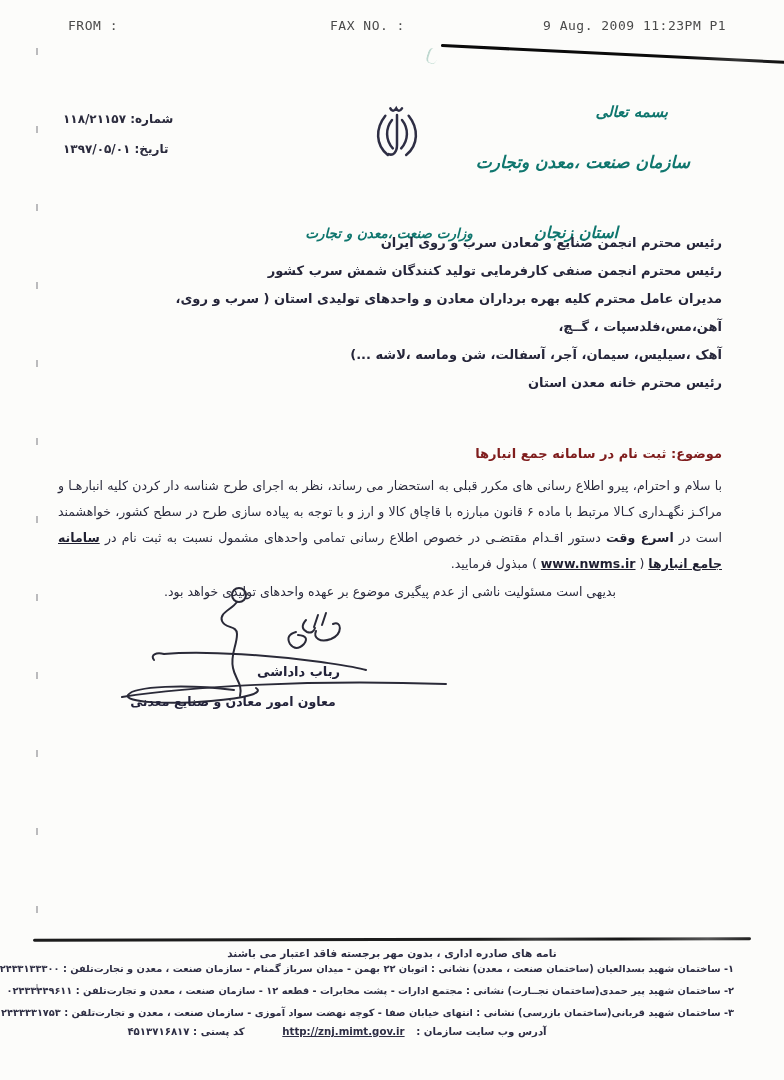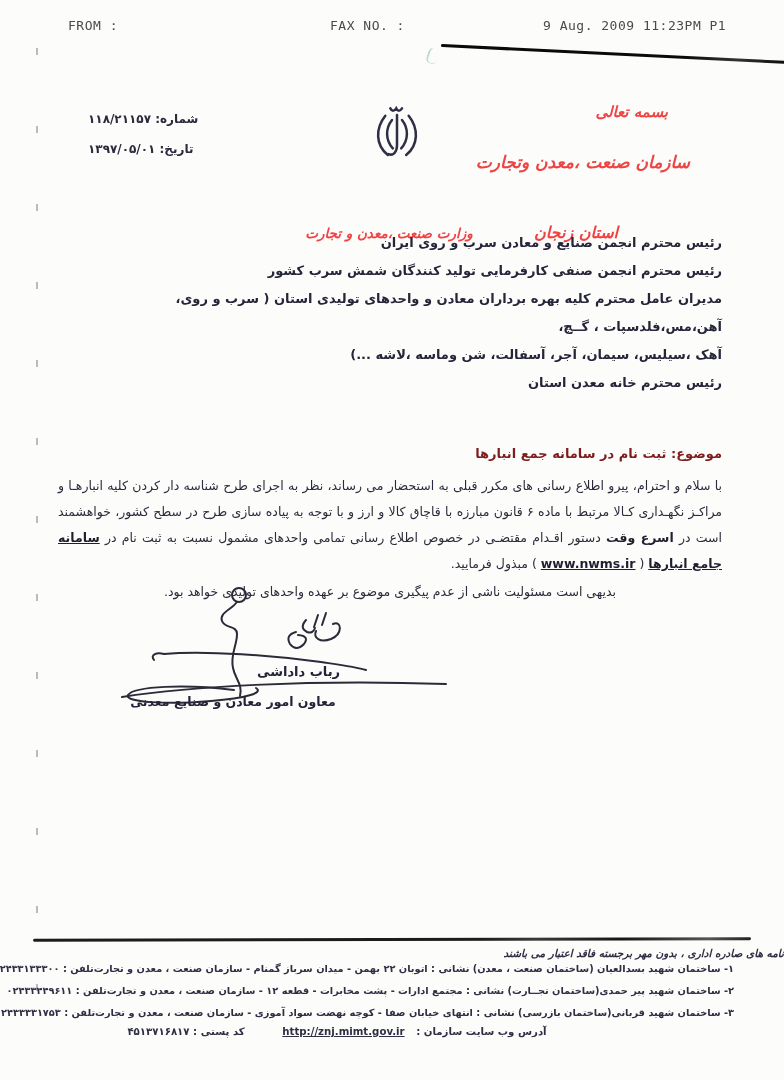--- a/index.html
+++ b/index.html
@@ -15,27 +15,27 @@
   .fax .from{left:68px;} .fax .faxno{left:330px;} .fax .stamp{left:543px;}
   .diag{position:absolute;left:441px;top:44px;width:348px;height:2.6px;
         background:linear-gradient(90deg,#0a0a0a 70%,#333 85%,#0a0a0a);
         transform:rotate(2.8deg);transform-origin:left center;border-radius:2px;}
   .edge{position:absolute;left:36px;top:48px;width:1.5px;height:960px;opacity:.45;
         background:repeating-linear-gradient(to bottom,#6b6b72 0 7px,transparent 7px 78px);}
   .greenmark{position:absolute;left:427px;top:48px;width:9px;height:15px;
         border-left:2px solid #8fbcae;border-bottom:1px solid #a9cfc2;
         transform:rotate(18deg);opacity:.55;border-radius:40%;}
   .fa{direction:rtl;unicode-bidi:plaintext;}
-  .cal{font-style:italic;font-weight:bold;color:#ef4444;}
+  .cal{font-style:italic;font-weight:bold;color:#0f766e;}
   .bismillah{position:absolute;top:103px;right:116px;font-size:15px;}
   .orgname{position:absolute;top:152px;right:94px;font-size:17px;}
   .province{position:absolute;top:197px;right:166px;font-size:16px;margin-top:26px;}
   .ministry{position:absolute;top:193px;left:294px;width:190px;text-align:center;font-size:13.5px;margin-top:32px;}
   .emblem{position:absolute;left:372px;top:104px;}
-  .numline{position:absolute;left:88px;width:140px;direction:rtl;text-align:left;
+  .numline{position:absolute;left:63px;width:140px;direction:rtl;text-align:left;
            font-size:12px;font-weight:bold;white-space:nowrap;}
   .num1{top:112px;} .num2{top:142px;}
   .recipients{position:absolute;top:229px;right:62px;left:58px;
               direction:rtl;text-align:right;font-size:13px;font-weight:bold;
               line-height:28px;color:#26263a;}
   .subject{position:absolute;top:446px;right:62px;direction:rtl;
            font-size:13px;font-weight:bold;color:#7f1d1d;}
   .body-p{position:absolute;top:473px;left:58px;right:62px;direction:rtl;
           text-align:justify;font-size:12.5px;line-height:26px;color:#2b2b3d;}
   .body-p .b{font-weight:bold;color:#1f1f30;}
@@ -43,22 +43,22 @@
   .url{direction:ltr;unicode-bidi:embed;font-family:"DejaVu Sans",sans-serif;}
   .closing{text-align:center;margin-top:2px;}
   .sig-svg{position:absolute;left:116px;top:580px;}
   .signer-name{position:absolute;left:226px;top:664px;width:145px;text-align:center;
                direction:rtl;font-size:13px;font-weight:bold;color:#23233a;}
   .signer-title{position:absolute;left:118px;top:694px;width:230px;text-align:center;
                direction:rtl;font-size:12.5px;font-weight:bold;color:#23233a;}
   .footrule{position:absolute;left:33px;top:938px;width:718px;height:3px;
             background:linear-gradient(90deg,#1c1c1c 0 62%,#3a3a3a 70%,#161616 82%,#555 94%,#222);
             transform:rotate(-0.12deg);border-radius:2px;}
-  .notice{position:absolute;top:947px;left:0;width:100%;text-align:right;
-          direction:rtl;font-size:10.5px;font-weight:bold;font-style:italic;color:#2e2e44;}
+  .notice{position:absolute;top:947px;left:0;width:100%;text-align:center;
+          direction:rtl;font-size:10.5px;font-weight:bold;color:#2e2e44;}
   .frows{position:absolute;top:963px;left:56px;right:50px;direction:rtl;
          font-size:9.8px;font-weight:bold;color:#2e2e44;}
   .frow{display:flex;justify-content:space-between;align-items:baseline;height:22px;}
   .frow .addr{white-space:nowrap;}
   .phones{display:flex;gap:16px;white-space:nowrap;direction:rtl;}
   .webrow{position:absolute;top:1026px;left:0;width:100%;text-align:center;direction:rtl;
           font-size:10.2px;font-weight:bold;color:#2e2e44;transform:translateX(-55px);}
   .webrow .url{text-decoration:underline;margin:0 8px;}
   .webrow .postal{margin-right:26px;}
 </style>

